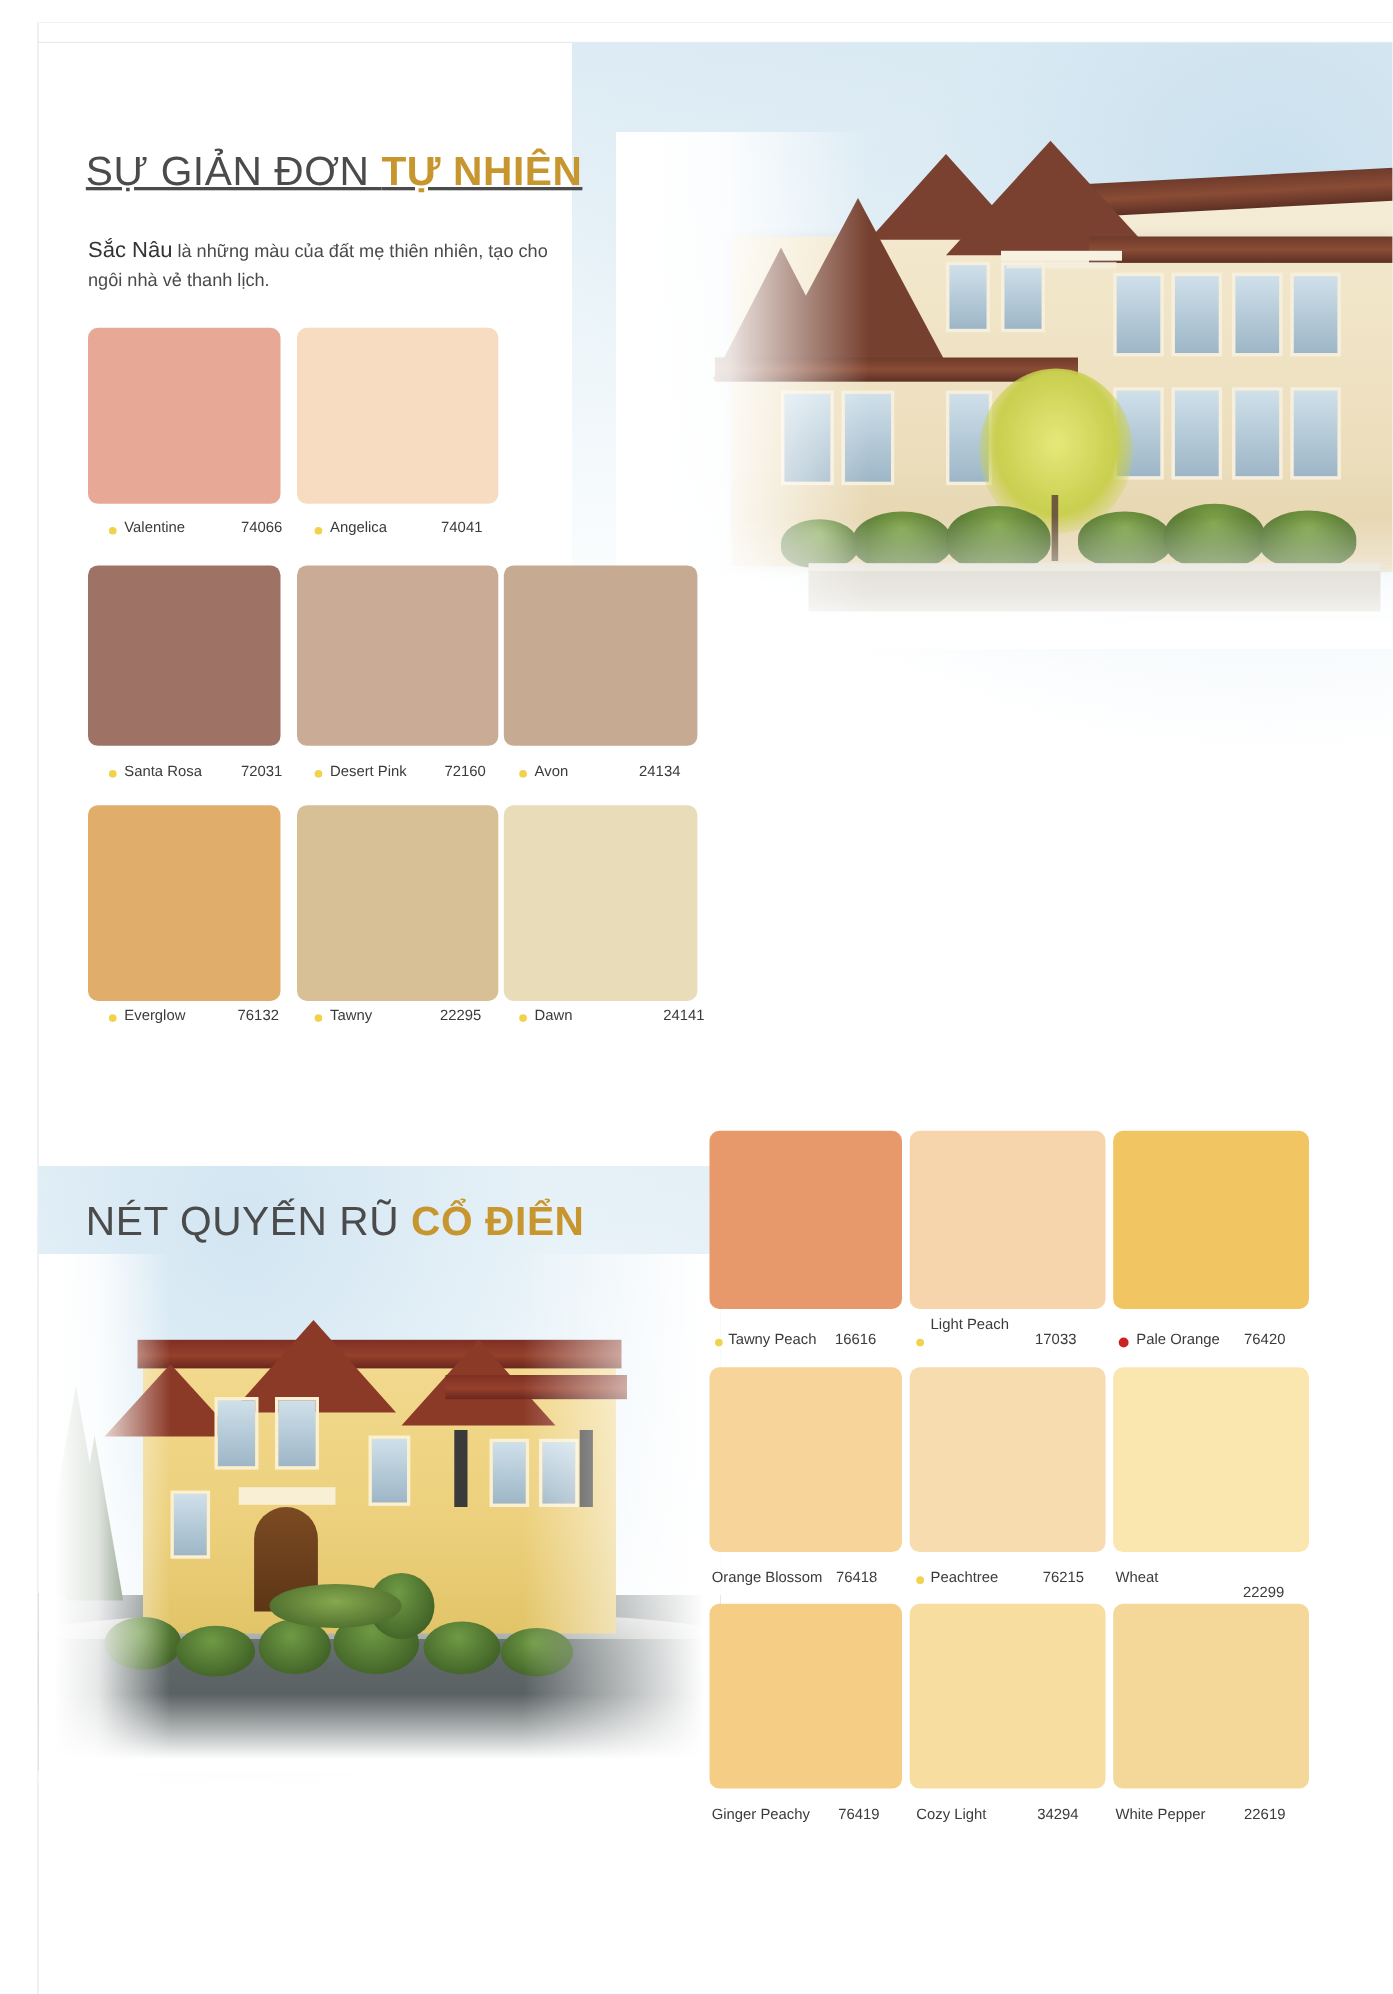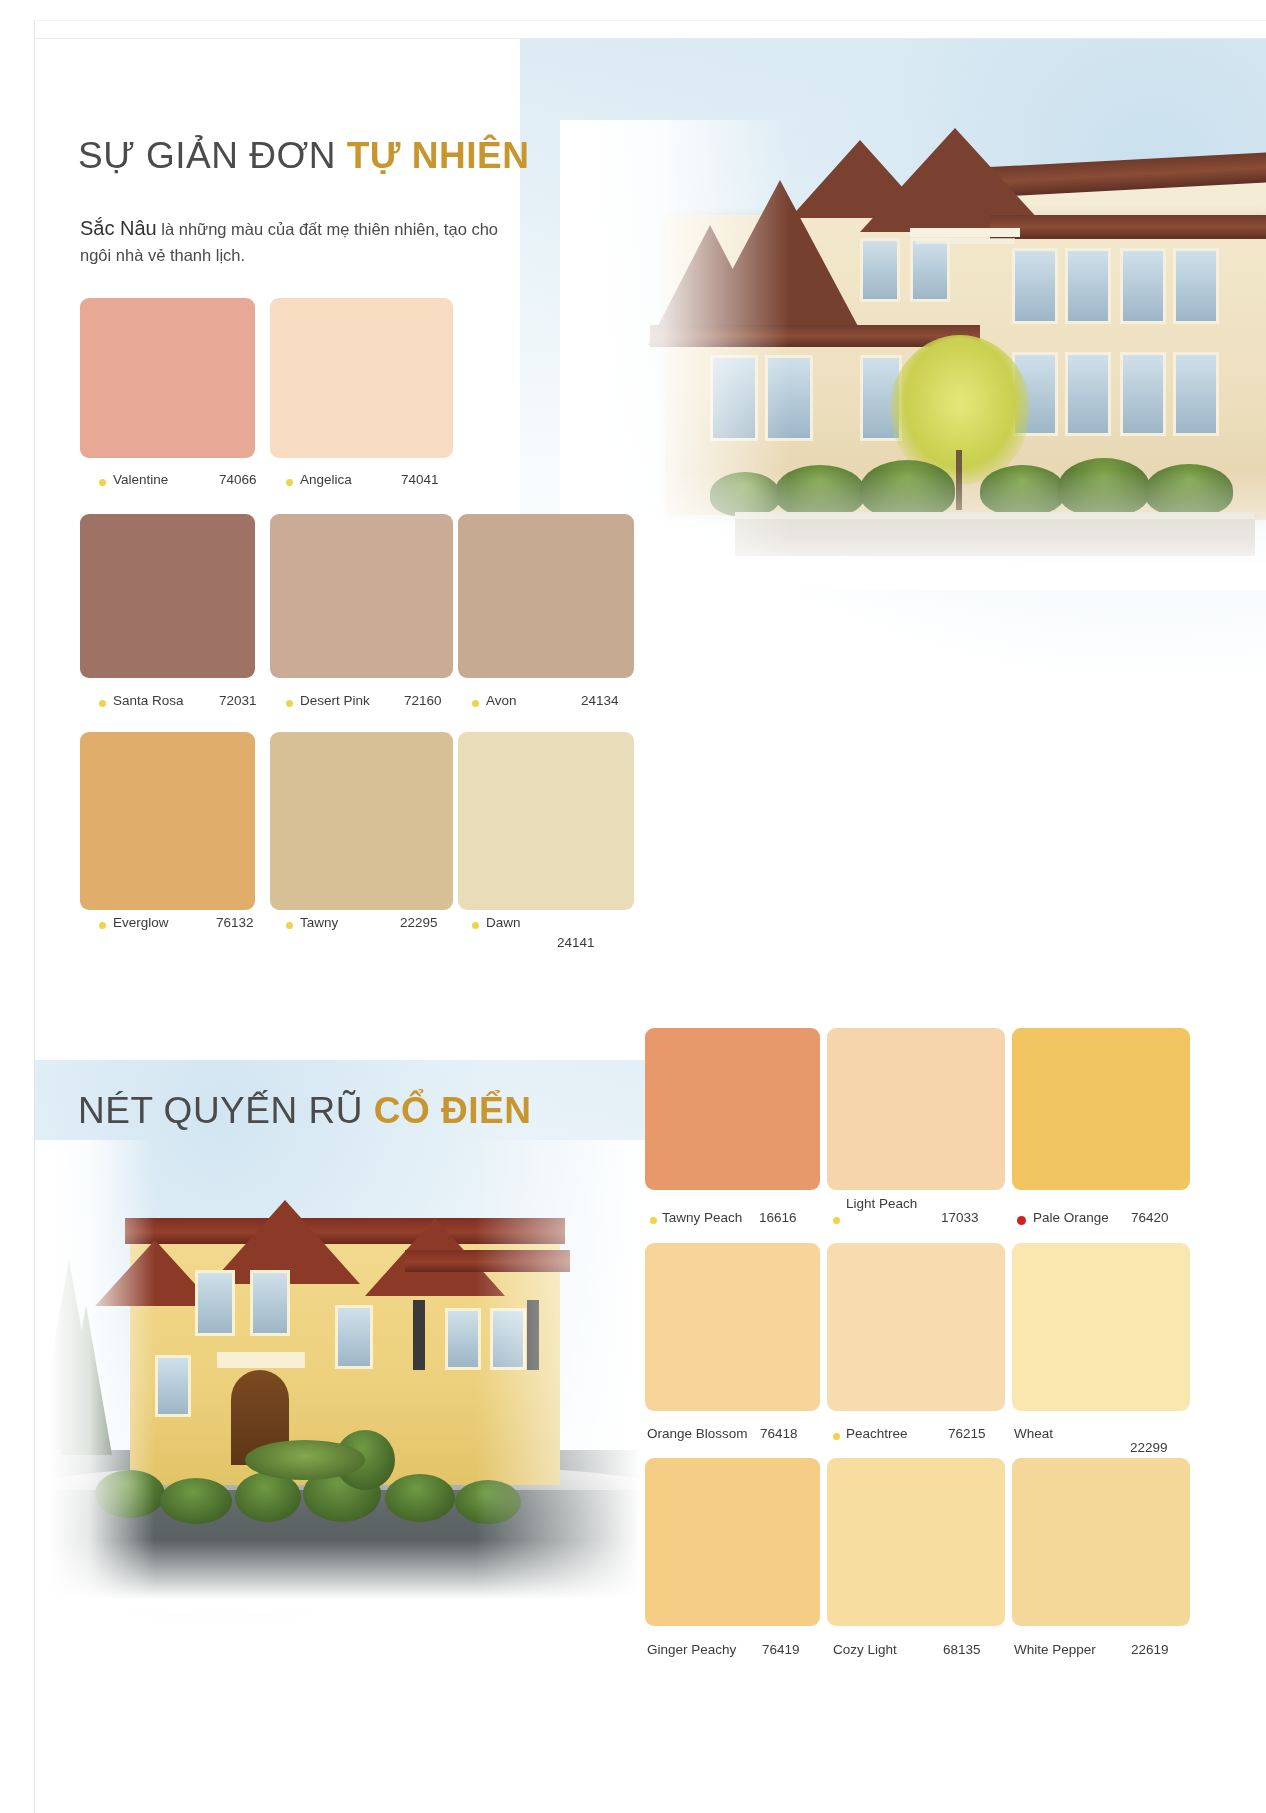--- a/index.html
+++ b/index.html
@@ -291,21 +291,21 @@
     <div class="hedge" style="left:585px; top:344px; width:88px; height:52px;"></div>
     <div class="hedge" style="left:150px; top:352px; width:70px; height:44px;"></div>
 
     <div class="wall-stone" style="left:175px; top:396px; width:520px; height:40px;"></div>
     <div style="position:absolute;left:175px;top:392px;width:520px;height:7px;background:#e0dbd0;"></div>
 
     <div class="fade-left"></div>
     <div class="fade-bottom"></div>
   </div>
 
-  <h1 class="heading" style="left:78px; top:110px;">
+  <h1 class="heading" style="left:78px; top:110px;text-decoration:underline;">
     <span class="plain">SỰ GIẢN ĐƠN </span><span class="accent">TỰ NHIÊN</span>
   </h1>
 
   <p class="lede" style="left:80px; top:198px; width:430px;">
     <span class="strong">Sắc Nâu</span><span> là những màu  của đất mẹ thiên nhiên, tạo cho ngôi nhà vẻ thanh lịch.</span>
   </p>
 
   <div class="swatch" style="left:80px; top:298px; width:175px; height:160px; background:#e8a896;"></div>
   <span class="dot" style="left:99px; top:479px; background:#f0d24b;"></span>
   <span class="sw-label" style="left:113px; top:472px;">Valentine</span>
@@ -337,21 +337,21 @@
   <span class="sw-code" style="left:216px; top:915px;">76132</span>
 
   <div class="swatch" style="left:270px; top:732px; width:183px; height:178px; background:#d7c096;"></div>
   <span class="dot" style="left:286px; top:922px; background:#f0d24b;"></span>
   <span class="sw-label" style="left:300px; top:915px;">Tawny</span>
   <span class="sw-code" style="left:400px; top:915px;">22295</span>
 
   <div class="swatch" style="left:458px; top:732px; width:176px; height:178px; background:#e9dcb8;"></div>
   <span class="dot" style="left:472px; top:922px; background:#f0d24b;"></span>
   <span class="sw-label" style="left:486px; top:915px;">Dawn</span>
-  <span class="sw-code" style="left:557px; top:915px;margin-top:20px;">24141</span>
+  <span class="sw-code" style="left:603px; top:915px;">24141</span>
 
   <div class="sky-bottom"></div>
 
   <div class="photo house-bottom">
     <div class="hb-ground"></div>
     <div class="hb-curb"></div>
 
     <div class="hb-house"></div>
     <div class="hb-roof" style="left:90px; top:78px; width:440px; height:26px;"></div>
     <div class="hb-gable" style="left:60px; top:100px;"></div>
@@ -419,19 +419,19 @@
   <div class="swatch" style="left:1012px; top:1243px; width:178px; height:168px; background:#fae7b0;"></div>
   <span class="sw-label" style="left:1014px; top:1426px;">Wheat</span>
   <span class="sw-code" style="left:1130px; top:1440px;">22299</span>
 
   <div class="swatch" style="left:645px; top:1458px; width:175px; height:168px; background:#f5cd84;"></div>
   <span class="sw-label" style="left:647px; top:1642px;">Ginger Peachy</span>
   <span class="sw-code" style="left:762px; top:1642px;">76419</span>
 
   <div class="swatch" style="left:827px; top:1458px; width:178px; height:168px; background:#f7dda0;"></div>
   <span class="sw-label" style="left:833px; top:1642px;">Cozy Light</span>
-  <span class="sw-code" style="left:943px; top:1642px;">68135</span>
+  <span class="sw-code" style="left:943px; top:1642px;">34294</span>
 
   <div class="swatch" style="left:1012px; top:1458px; width:178px; height:168px; background:#f4d89a;"></div>
   <span class="sw-label" style="left:1014px; top:1642px;">White Pepper</span>
   <span class="sw-code" style="left:1131px; top:1642px;">22619</span>
 
 </div>
 
 </body></html>

